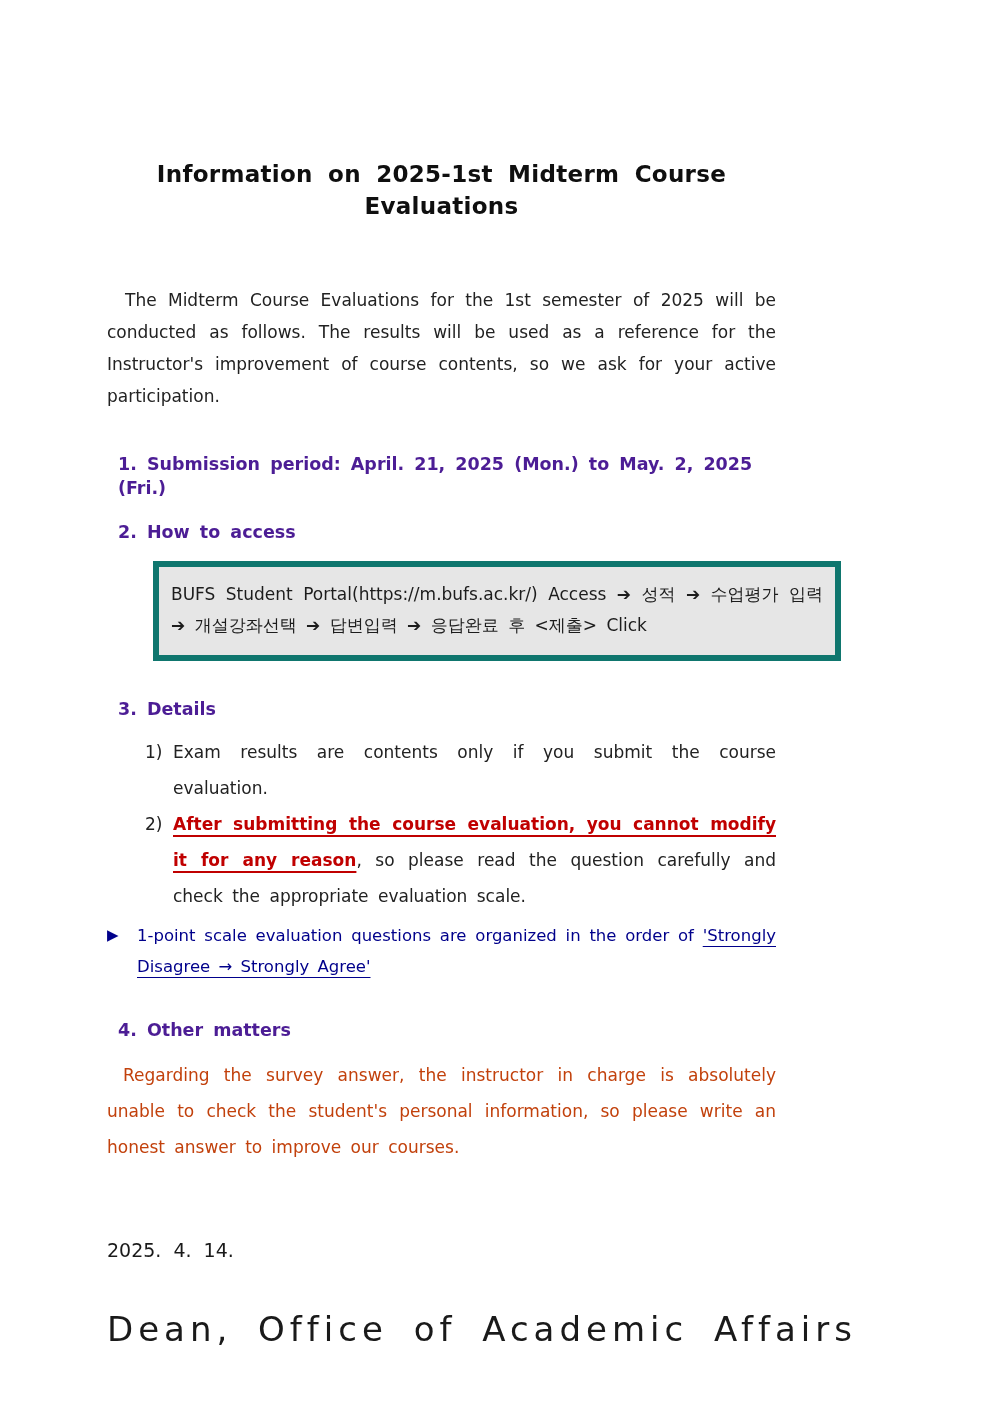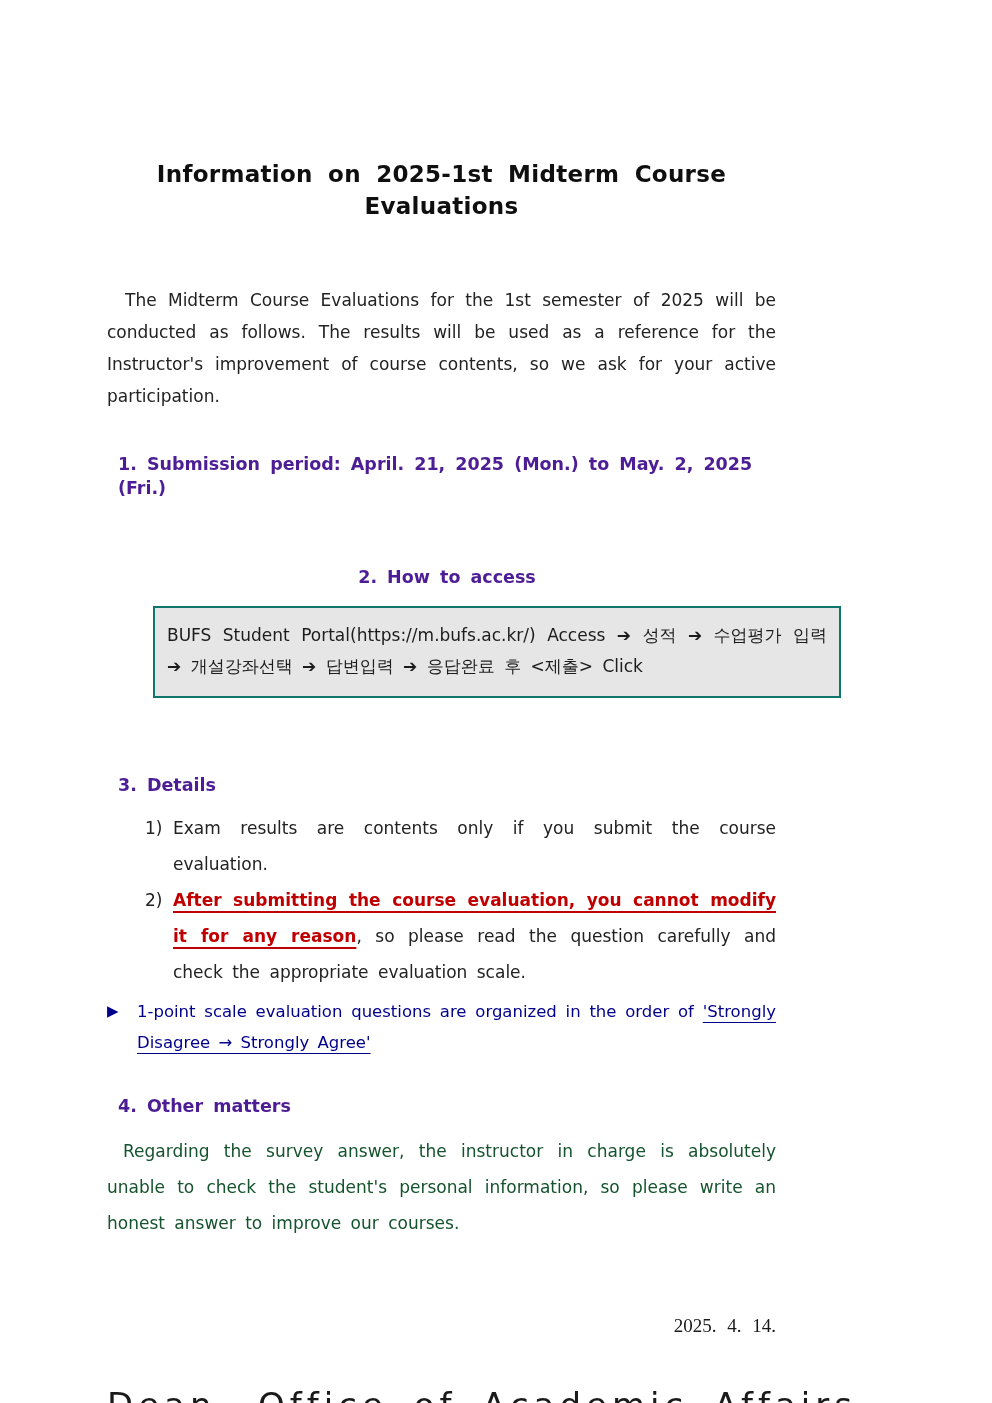--- a/index.html
+++ b/index.html
@@ -36,29 +36,29 @@
   }
   .sec-heading {
     font-size: 17.5px;
     line-height: 24px;
     color: #4c1d95;
     word-spacing: 4px;
     padding-left: 11px;
     margin: 0;
   }
   .sec1 { margin-top: 40px; }
-  .sec2 { margin-top: 65px; text-align: center; }
-  .sec3 { margin-top: 75px; }
+  .sec2 { margin-top: 20px; }
+  .sec3 { margin-top: 36px; }
   .sec4 { margin-top: 36px; }
   .access-box {
     box-sizing: border-box;
     margin: 17px 4px 0 46px;
     width: 688px;
     background: #e6e6e6;
-    border: 2px solid #0f766e;
+    border: 6px solid #0f766e;
     padding: 12px 12px 14px 12px;
     font-size: 17px;
     line-height: 31px;
     word-spacing: 4px;
     text-align: justify;
     color: #1c1c1c;
   }
   .details-list { margin-top: 13px; padding-left: 38px; }
   .detail-item {
     display: flex;
@@ -90,29 +90,28 @@
     text-decoration: underline;
     text-underline-offset: 5px;
   }
   .sec4-body {
     margin-top: 15px;
     font-size: 17px;
     line-height: 36px;
     text-align: justify;
     word-spacing: 4px;
     text-indent: 16px;
-    color: #14532d;
+    color: #c2410c;
   }
   .doc-date {
     margin-top: 74px;
-    text-align: right;
+    text-align: left;
     font-size: 19px;
     color: #1a1a1a;
     word-spacing: 6px;
-    font-family: Liberation Serif, serif;
   }
   .doc-signature {
     margin-top: 48px;
     text-align: left;
     font-size: 34px;
     color: #1a1a1a;
     letter-spacing: 5px;
     word-spacing: 10px;
     white-space: nowrap;
   }

